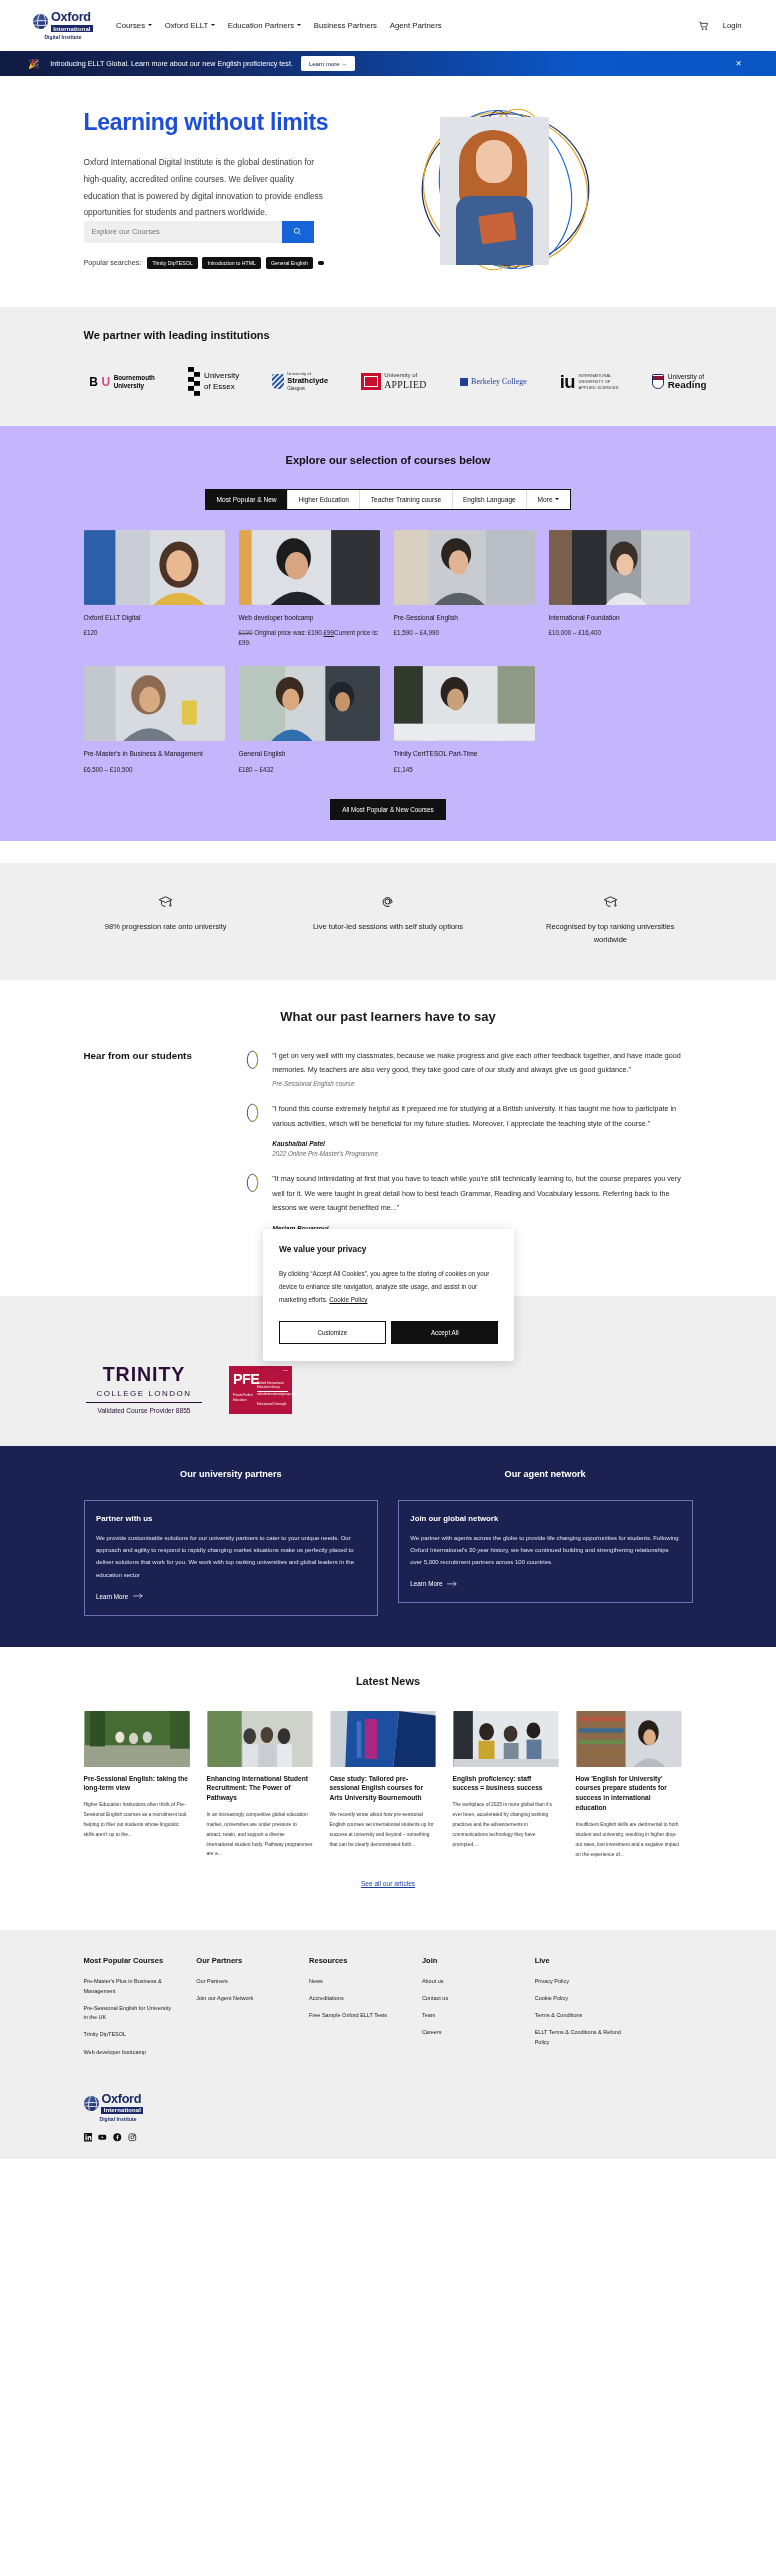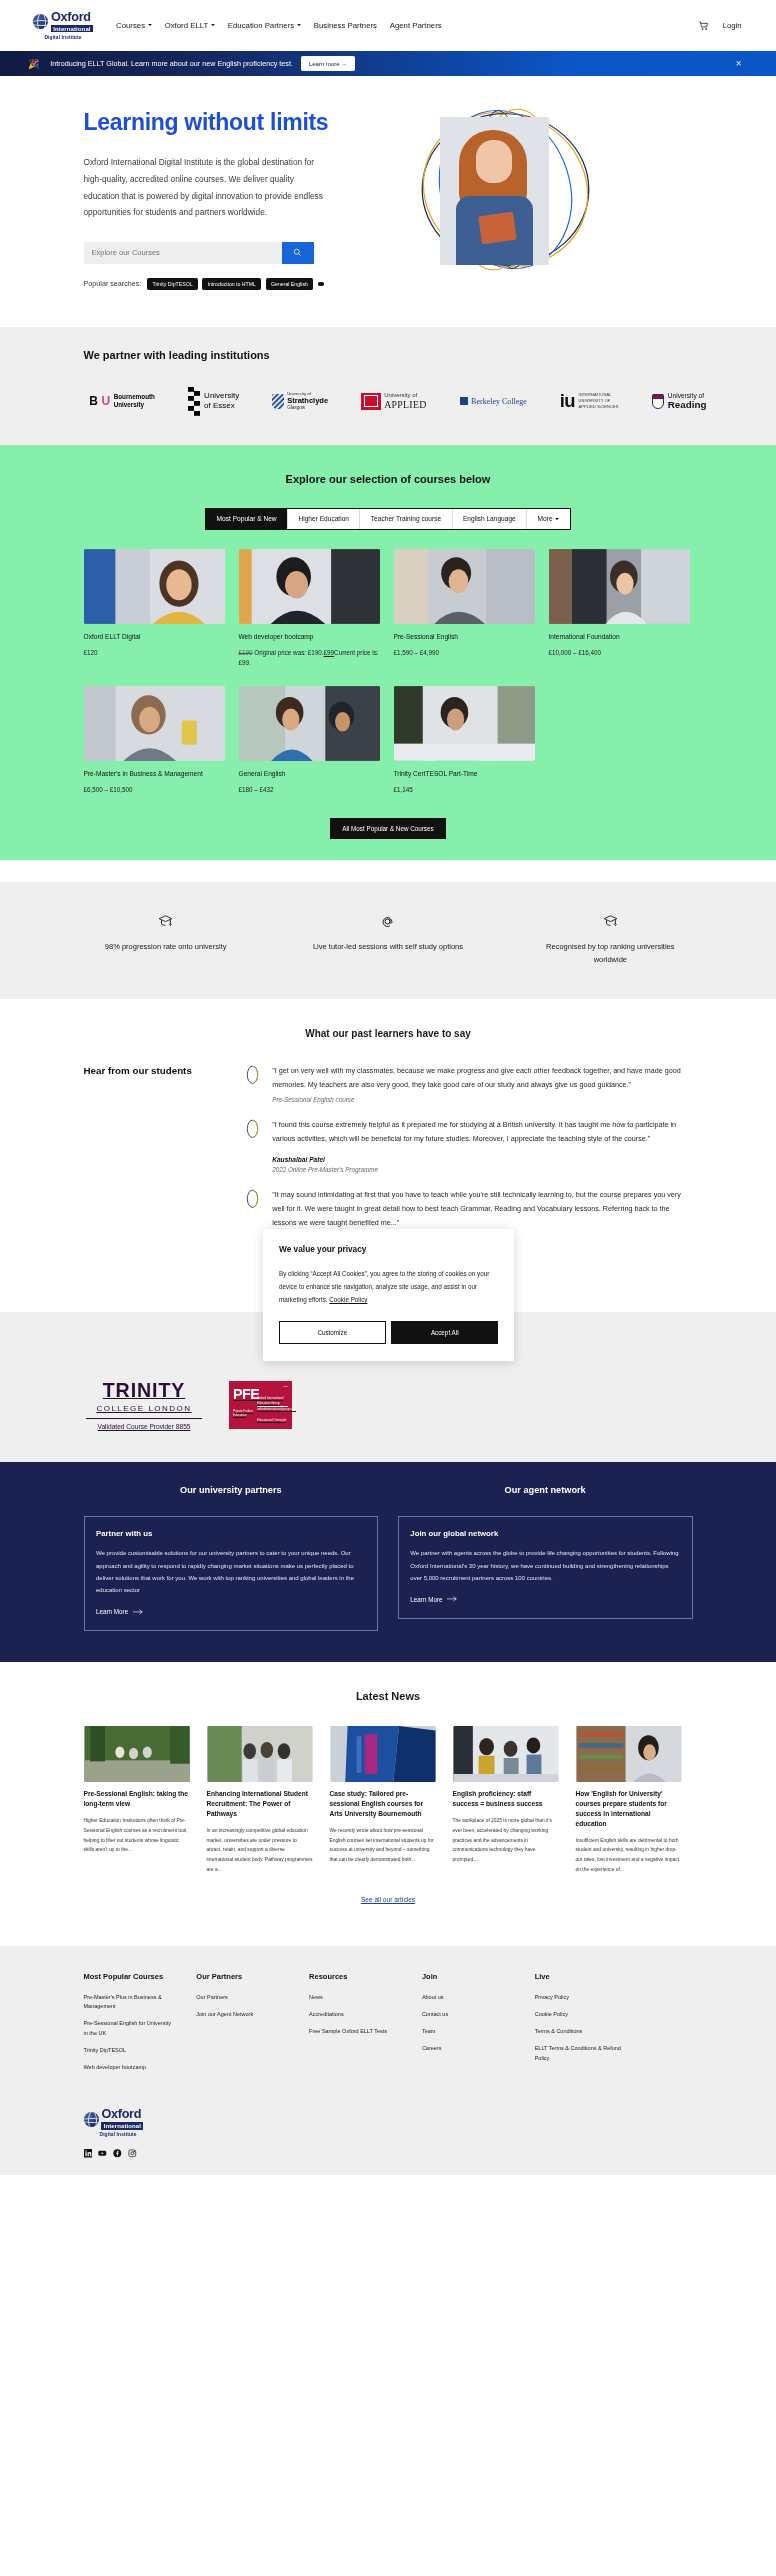--- a/index.html
+++ b/index.html
@@ -66,21 +66,21 @@
     padding: 4.6px 8px; border-radius: 1.7px; cursor: pointer; white-space: nowrap;
   }
   .announce-close { margin-left: auto; font-size: 7.5px; cursor: pointer; padding-right: 5.8px; color:#fff; }
 
   
   .hero { background: #fff; padding: 33px 0 37px; }
   .hero-inner { width: 667px; margin: 0 auto; display: flex; align-items: flex-start; }
   .hero-left { width: 322px; padding-left: 29px; }
   .hero-h1 { font-size: 23px; font-weight: 700; letter-spacing: -0.3px; color: #1d4ed8; }
   .hero-p { margin-top: 18.4px; font-size: 8.3px; line-height: 2.0; color: #3b3b3b; max-width: 242px; }
-  .search-row { margin-top: 21px; display: flex; width: 230px; }
+  .search-row { display: flex; width: 230px; }
   .search-input {
     flex: 1; height: 22px; border: none; background: #efefef; padding: 0 8px;
     font-size: 7.5px; color: #555; font-family: "Liberation Sans", sans-serif; outline: none;
   }
   .search-btn {
     width: 32px; height: 22px; background: #1565d8; border: none; cursor: pointer;
     display: flex; align-items: center; justify-content: center;
   }
   .pop-row { margin-top: 14px; display: flex; align-items: center; gap: 4.6px; flex-wrap: wrap; }
   .pop-label { font-size: 7.2px; color: #3b3b3b; margin-right: 1.2px; }
@@ -142,21 +142,21 @@
   
   .iu-iu { font-size: 18.4px; font-weight: 800; color: #111; letter-spacing: -0.6px; line-height: .85; }
   .iu-sub { font-size: 4px; color: #333; line-height: 1.5; letter-spacing: 0.1px; }
   
   .rdg-shield { width: 12.7px; height: 15px; background: #fff; border: 0.9px solid #1b2a66; border-radius: 1.2px 1.2px 5.8px 5.8px; position: relative; }
   .rdg-shield::before { content:""; position:absolute; left:0.6px; right:0.6px; top:0.6px; height:4px; background: #8a1538; }
   .rdg-1 { font-size: 6.6px; color: #111; }
   .rdg-2 { font-size: 9.8px; font-weight: 700; color: #111; line-height: 1; }
 
   
-  .courses { background: #86efac; padding: 28px 0 21px; }
+  .courses { background: #c4b5fd; padding: 28px 0 21px; }
   .sec-h { text-align: center; font-size: 11px; font-weight: 700; color: #111; }
   .tabs { margin: 23px auto 0; display: flex; border: 0.6px solid #111; width: max-content; }
   .tab {
     font-size: 6.6px; padding: 6.3px 10.4px; border-right: 0.6px solid #ddd; cursor: pointer;
     background: #fff; color: #111; white-space: nowrap; display: flex; align-items: center; gap: 2.9px;
   }
   .tab:last-child { border-right: none; }
   .tab.active { background: #111; color: #fff; }
   .tab .caret { border-top-color: #111; }
 
@@ -174,34 +174,34 @@
 
   
   .features { background: #efefef; padding: 30px 0 33px; margin-top: 22px; }
   .features-inner { width: 667px; margin: 0 auto; display: flex; }
   .feat { flex: 1; text-align: center; padding: 0 35px; }
   .feat-ico { height: 18.4px; display: flex; align-items: center; justify-content: center; }
   .feat-txt { margin-top: 9.2px; font-size: 7.5px; line-height: 1.75; color: #1a1a1a; }
 
   
   .testi { background: #fff; padding: 29px 0 40px; }
-  .testi-h { text-align: center; font-size: 10px; font-weight: 700; }
+  .testi-h { text-align: center; font-size: 13px; font-weight: 700; }
   .testi-inner { width: 667px; margin: 25px auto 0; padding: 0 29px; display: flex; gap: 23px; }
   .testi-left { width: 138px; }
   .testi-sub { font-size: 9.8px; font-weight: 700; color: #111; line-height: 1.35; }
   .testi-right { flex: 1; }
   .tq { display: flex; gap: 12.7px; margin-bottom: 15px; }
   .tq-mark { width: 15px; flex: none; padding-top: 1.2px; }
   .tq-body { flex: 1; }
   .tq-text { font-size: 7.2px; line-height: 2.0; color: #1f1f1f; }
   .tq-name { margin-top: 9.2px; font-size: 6.6px; font-weight: 700; font-style: italic; color: #111; }
   .tq-role { margin-top: 2.9px; font-size: 6.3px; font-style: italic; color: #6a6a6a; }
 
   
-  .accred { background: #efefef; padding: 28px 0 32px; text-decoration: underline; }
+  .accred { background: #efefef; padding: 28px 0 32px; }
   .accred-h { text-align: center; font-size: 11px; font-weight: 700; }
   .accred-row { width: 667px; margin: 29px auto 0; padding-left: 29px; display: flex; align-items: center; gap: 24px; }
   .trinity { width: 121px; text-align: center; }
   .tri-1 { font-size: 19.6px; font-weight: 700; letter-spacing: 0.9px; color: #2b0f3a; line-height: 1; }
   .tri-2 { font-size: 8px; letter-spacing: 1.5px; color: #2b0f3a; margin-top: 3.5px; }
   .tri-rule { height: 0.9px; background: #2b0f3a; margin: 4.6px 2.3px 4px; }
   .tri-3 { font-size: 6.6px; color: #2b0f3a; }
   .pfe {
     width: 63px; height: 48px; background: #b5123e; color: #fff; position: relative;
     padding: 7px 4.6px; display: flex; gap: 0;

